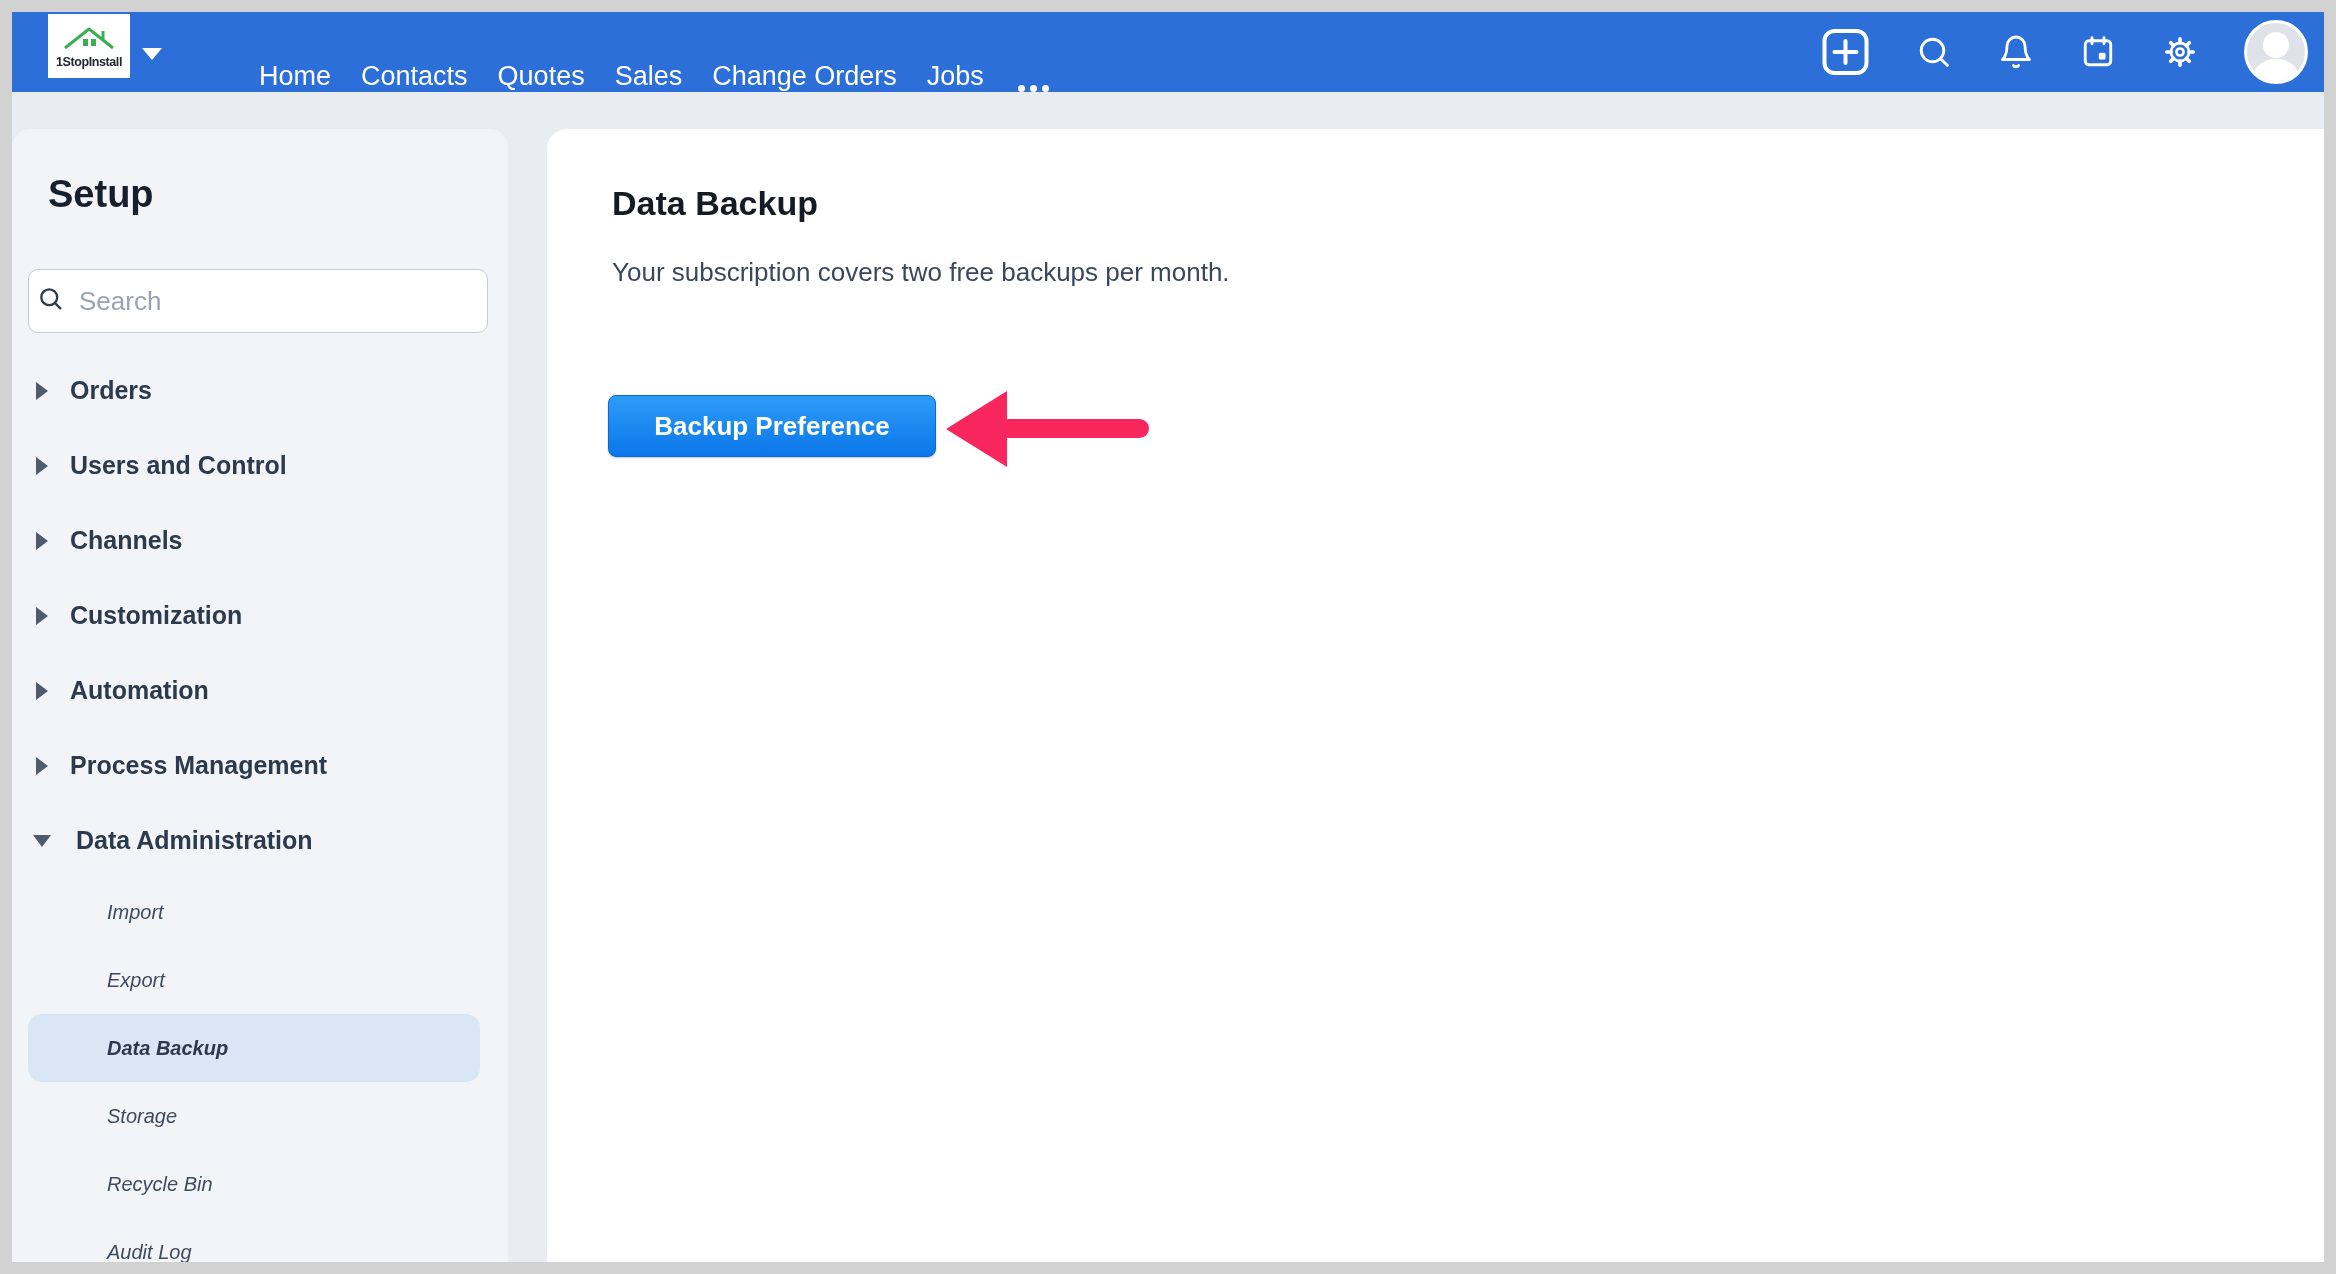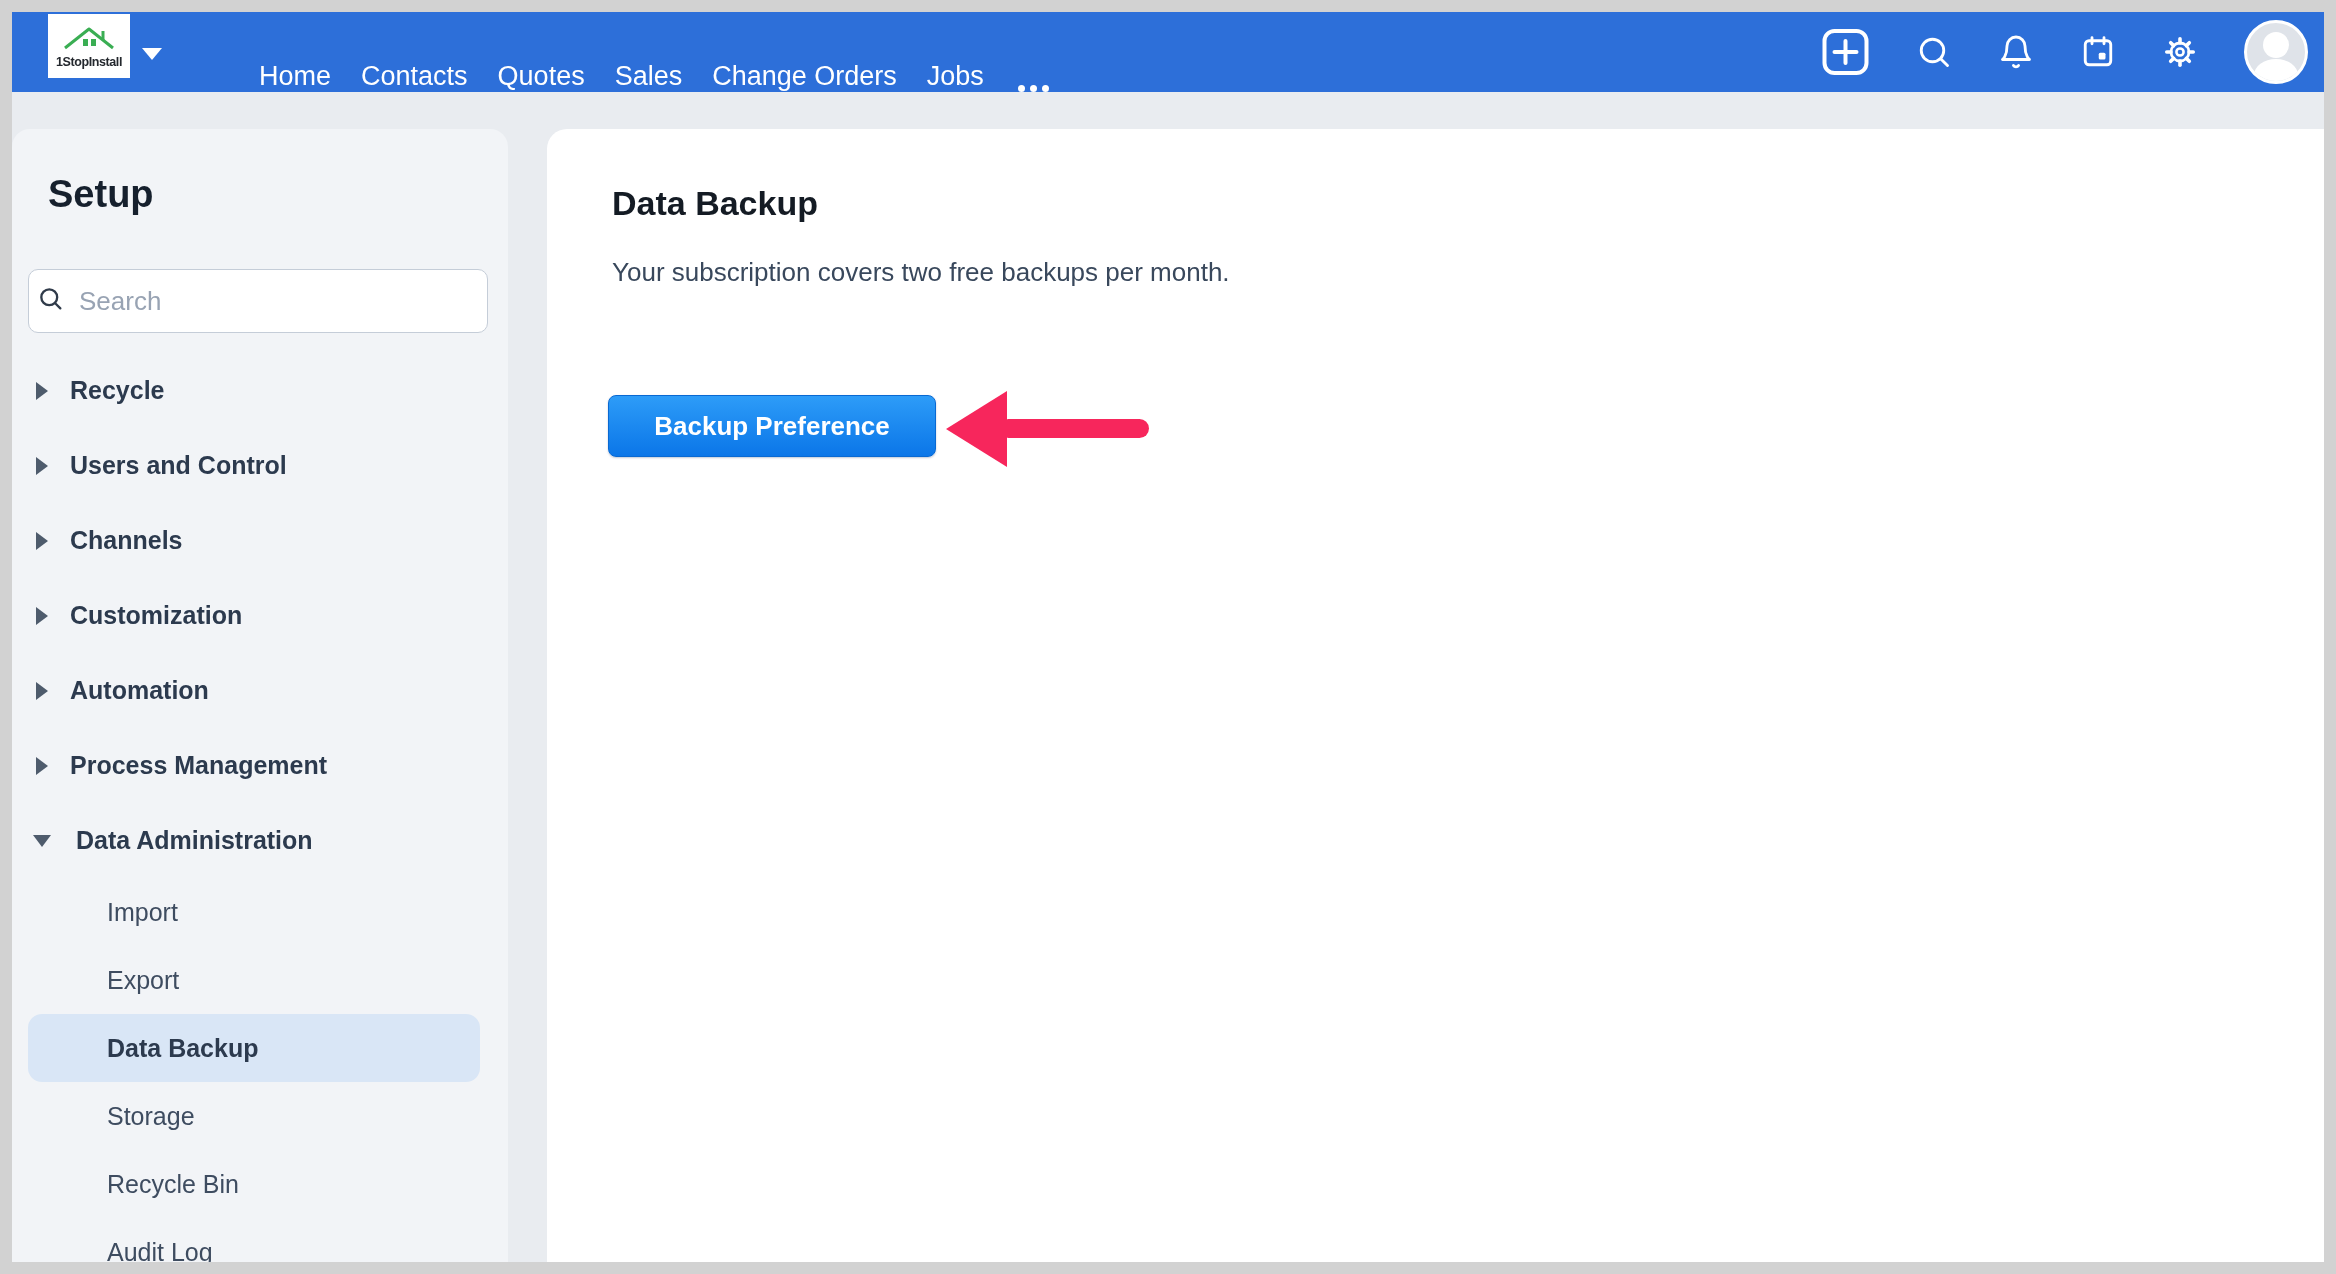--- a/index.html
+++ b/index.html
@@ -35,21 +35,21 @@
     border:1.5px solid #c5cdd8; border-radius:10px; display:flex; align-items:center; padding:0 8px; gap:14px; }
   .searchbox input { border:none; outline:none; flex:1; font-size:26px; color:#33404f; background:transparent;
     font-family:"Liberation Sans","DejaVu Sans",sans-serif; }
   .searchbox input::placeholder { color:#98a3b3; }
   .side-list { position:absolute; left:0; top:224px; width:100%; }
   .side-root { height:75px; display:flex; align-items:center; padding-left:24px; gap:22px; cursor:pointer; }
   .side-root .lbl { font-size:25px; font-weight:bold; color:#2c3a4e; }
   .tri-r { width:0; height:0; border-top:9px solid transparent; border-bottom:9px solid transparent; border-left:12px solid #4e5b6c; }
   .tri-d { width:0; height:0; border-left:9px solid transparent; border-right:9px solid transparent; border-top:12px solid #4e5b6c; margin-left:-3px; margin-right:3px; }
   .side-sub { height:68px; margin:0 28px 0 16px; display:flex; align-items:center; padding-left:79px; cursor:pointer; border-radius:14px; }
-  .side-sub .lbl { font-size:25px; color:#3e4c60; }
+  .side-sub .lbl { font-size:20px; color:#3e4c60;font-style:italic; }
   .side-sub.selected { background:#d9e6f6; }
   .side-sub.selected .lbl { font-weight:bold; color:#2c3a4e; }
 
   
   .main-title { position:absolute; left:65px; top:55px; font-size:34px; font-weight:bold; color:#141b24; }
   .main-desc { position:absolute; left:65px; top:122px; font-size:26px; color:#39485c; line-height:42px; }
   .backup-btn { position:absolute; left:61px; top:266px; width:328px; height:62px; border-radius:8px;
     background:linear-gradient(#2d9cf8,#0b76e8); border:1px solid #0969d2; color:#ffffff;
     font-size:26px; font-weight:bold; font-family:"Liberation Sans","DejaVu Sans",sans-serif; cursor:pointer;
     box-shadow:0 1px 2px rgba(0,40,100,.25); }
@@ -152,21 +152,21 @@
             <circle cx="10.5" cy="10.5" r="6.8"></circle>
               <line x1="15.6" y1="15.6" x2="20" y2="20"></line>
           </svg>
         </span>
         <input type="text" value="" placeholder="Search" style="">
       </div>
 
       <div class="side-list">
         <div class="side-root">
           <span class="tri-r"></span>
-          <span class="lbl">Recycle</span>
+          <span class="lbl">Orders</span>
         </div>
         <div class="side-root">
           <span class="tri-r"></span>
           <span class="lbl">Users and Control</span>
         </div>
         <div class="side-root">
           <span class="tri-r"></span>
           <span class="lbl">Channels</span>
         </div>
         <div class="side-root">

